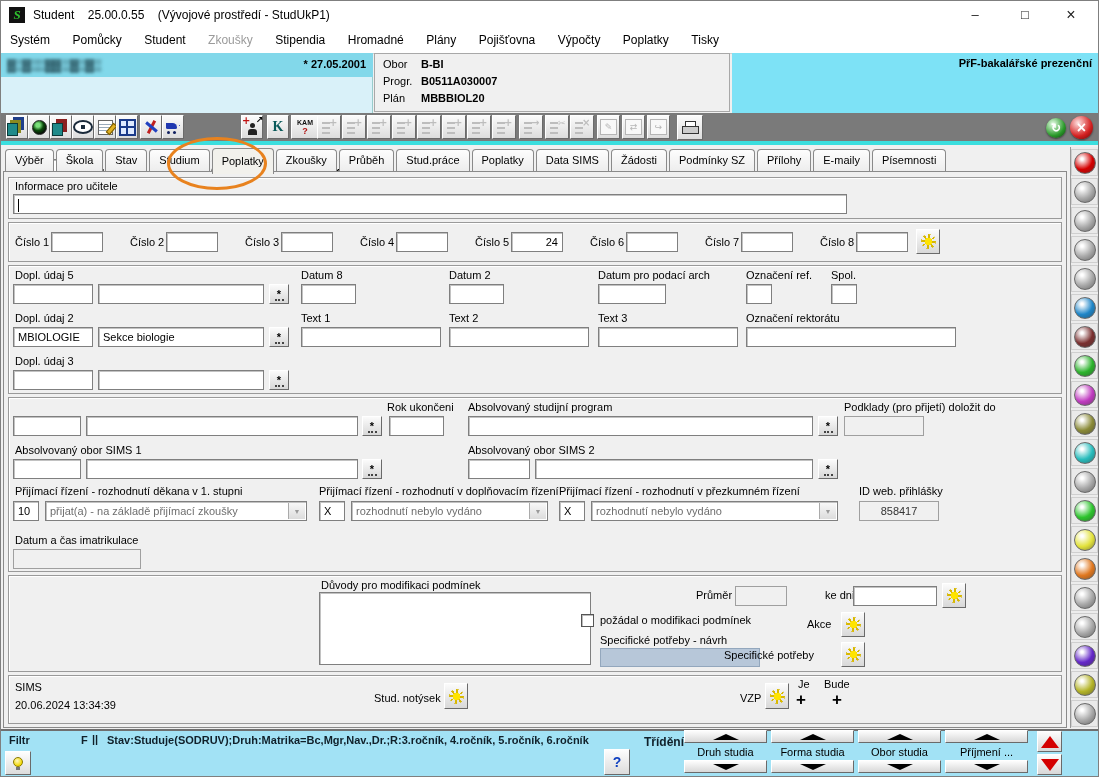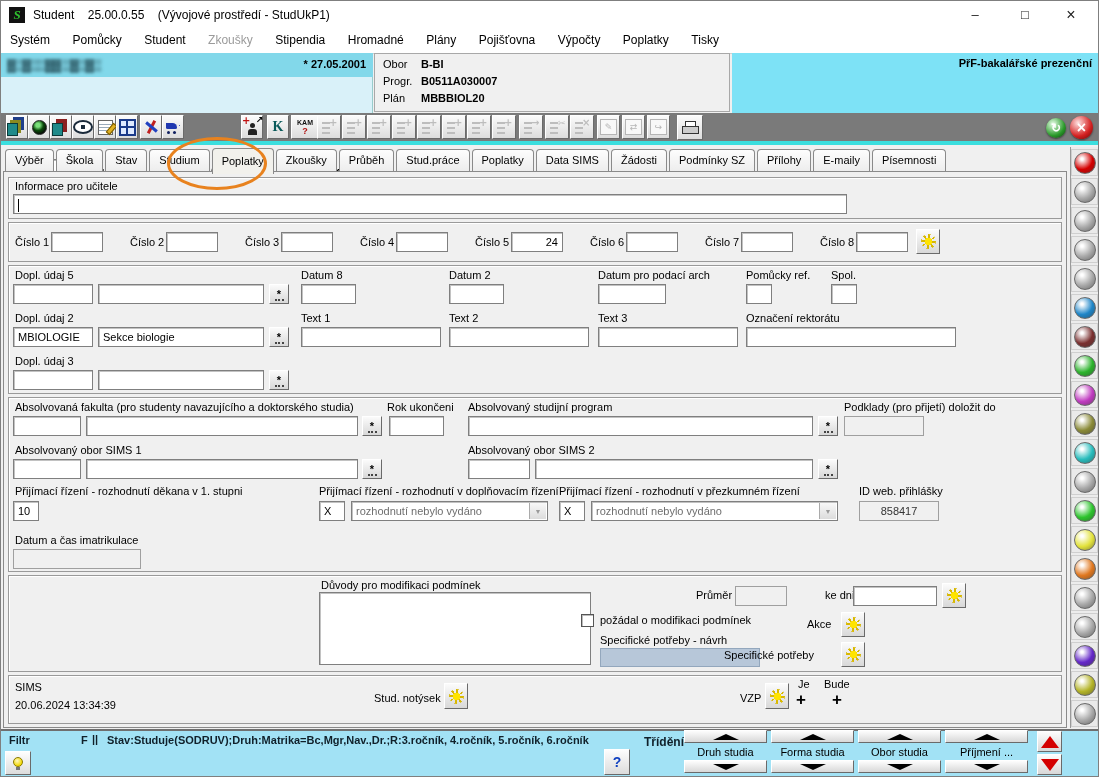--- a/index.html
+++ b/index.html
@@ -306,55 +306,55 @@
   <span class="L" style="left:14px;top:354px">Dopl. údaj 3</span>
   <div class="tb" style="left:12px;top:369px;width:80px"></div>
   <div class="tb" style="left:97px;top:369px;width:166px"></div>
   <div class="pick" style="left:268px;top:369px"></div>
   <span class="L" style="left:300px;top:268px">Datum 8</span>
   <div class="tb" style="left:300px;top:283px;width:55px"></div>
   <span class="L" style="left:448px;top:268px">Datum 2</span>
   <div class="tb" style="left:448px;top:283px;width:55px"></div>
   <span class="L" style="left:597px;top:268px">Datum pro podací arch</span>
   <div class="tb" style="left:597px;top:283px;width:68px"></div>
-  <span class="L" style="left:745px;top:268px">Pomůcky ref.</span>
+  <span class="L" style="left:745px;top:268px">Označení ref.</span>
   <div class="tb" style="left:745px;top:283px;width:26px"></div>
   <span class="L" style="left:830px;top:268px">Spol.</span>
   <div class="tb" style="left:830px;top:283px;width:26px"></div>
   <span class="L" style="left:300px;top:311px">Text 1</span>
   <div class="tb" style="left:300px;top:326px;width:140px"></div>
   <span class="L" style="left:448px;top:311px">Text 2</span>
   <div class="tb" style="left:448px;top:326px;width:140px"></div>
   <span class="L" style="left:597px;top:311px">Text 3</span>
   <div class="tb" style="left:597px;top:326px;width:140px"></div>
   <span class="L" style="left:745px;top:311px">Označení rektorátu</span>
   <div class="tb" style="left:745px;top:326px;width:210px"></div>
 
   <div class="sect" style="top:396px;height:175px"></div>
-  <span class="L" style="left:14px;top:400px">Absolvovaná fakulta (pro studenty navazujícího a doktorského studia)</span>
   <div class="tb" style="left:12px;top:415px;width:68px"></div>
   <div class="tb" style="left:85px;top:415px;width:272px"></div>
   <div class="pick" style="left:361px;top:415px"></div>
   <span class="L" style="left:386px;top:400px">Rok ukončeni</span>
   <div class="tb" style="left:388px;top:415px;width:55px"></div>
   <span class="L" style="left:467px;top:400px">Absolvovaný studijní program</span>
   <div class="tb" style="left:467px;top:415px;width:345px"></div>
   <div class="pick" style="left:817px;top:415px"></div>
   <span class="L" style="left:843px;top:400px">Podklady (pro přijetí) doložit do</span>
   <div class="tb tbd" style="left:843px;top:415px;width:80px"></div>
   <span class="L" style="left:14px;top:443px">Absolvovaný obor SIMS 1</span>
   <div class="tb" style="left:12px;top:458px;width:68px"></div>
   <div class="tb" style="left:85px;top:458px;width:272px"></div>
   <div class="pick" style="left:361px;top:458px"></div>
   <span class="L" style="left:467px;top:443px">Absolvovaný obor SIMS 2</span>
   <div class="tb" style="left:467px;top:458px;width:62px"></div>
   <div class="tb" style="left:534px;top:458px;width:278px"></div>
   <div class="pick" style="left:817px;top:458px"></div>
   <span class="L" style="left:14px;top:484px">Přijímací řízení - rozhodnutí děkana v 1. stupni</span>
   <div class="tb" style="left:12px;top:500px;width:26px">10</div>
+  <div class="combo" style="left:44px;top:500px;width:262px"><span>přijat(a) - na základě přijímací zkoušky</span><i class="dd"></i></div>
   <span class="L" style="left:318px;top:484px">Přijímací řízení - rozhodnutí v doplňovacím řízení</span>
   <div class="tb" style="left:318px;top:500px;width:26px">X</div>
   <div class="combo" style="left:350px;top:500px;width:197px"><span>rozhodnutí nebylo vydáno</span><i class="dd"></i></div>
   <span class="L" style="left:558px;top:484px">Přijímací řízení - rozhodnutí v přezkumném řízení</span>
   <div class="tb" style="left:558px;top:500px;width:26px">X</div>
   <div class="combo" style="left:590px;top:500px;width:247px"><span>rozhodnutí nebylo vydáno</span><i class="dd"></i></div>
   <span class="L" style="left:858px;top:484px">ID web. přihlášky</span>
   <div class="tb tbd" style="left:858px;top:500px;width:80px;text-align:center">858417</div>
   <span class="L" style="left:14px;top:533px">Datum a čas imatrikulace</span>
   <div class="tb tbd" style="left:12px;top:548px;width:128px"></div>

